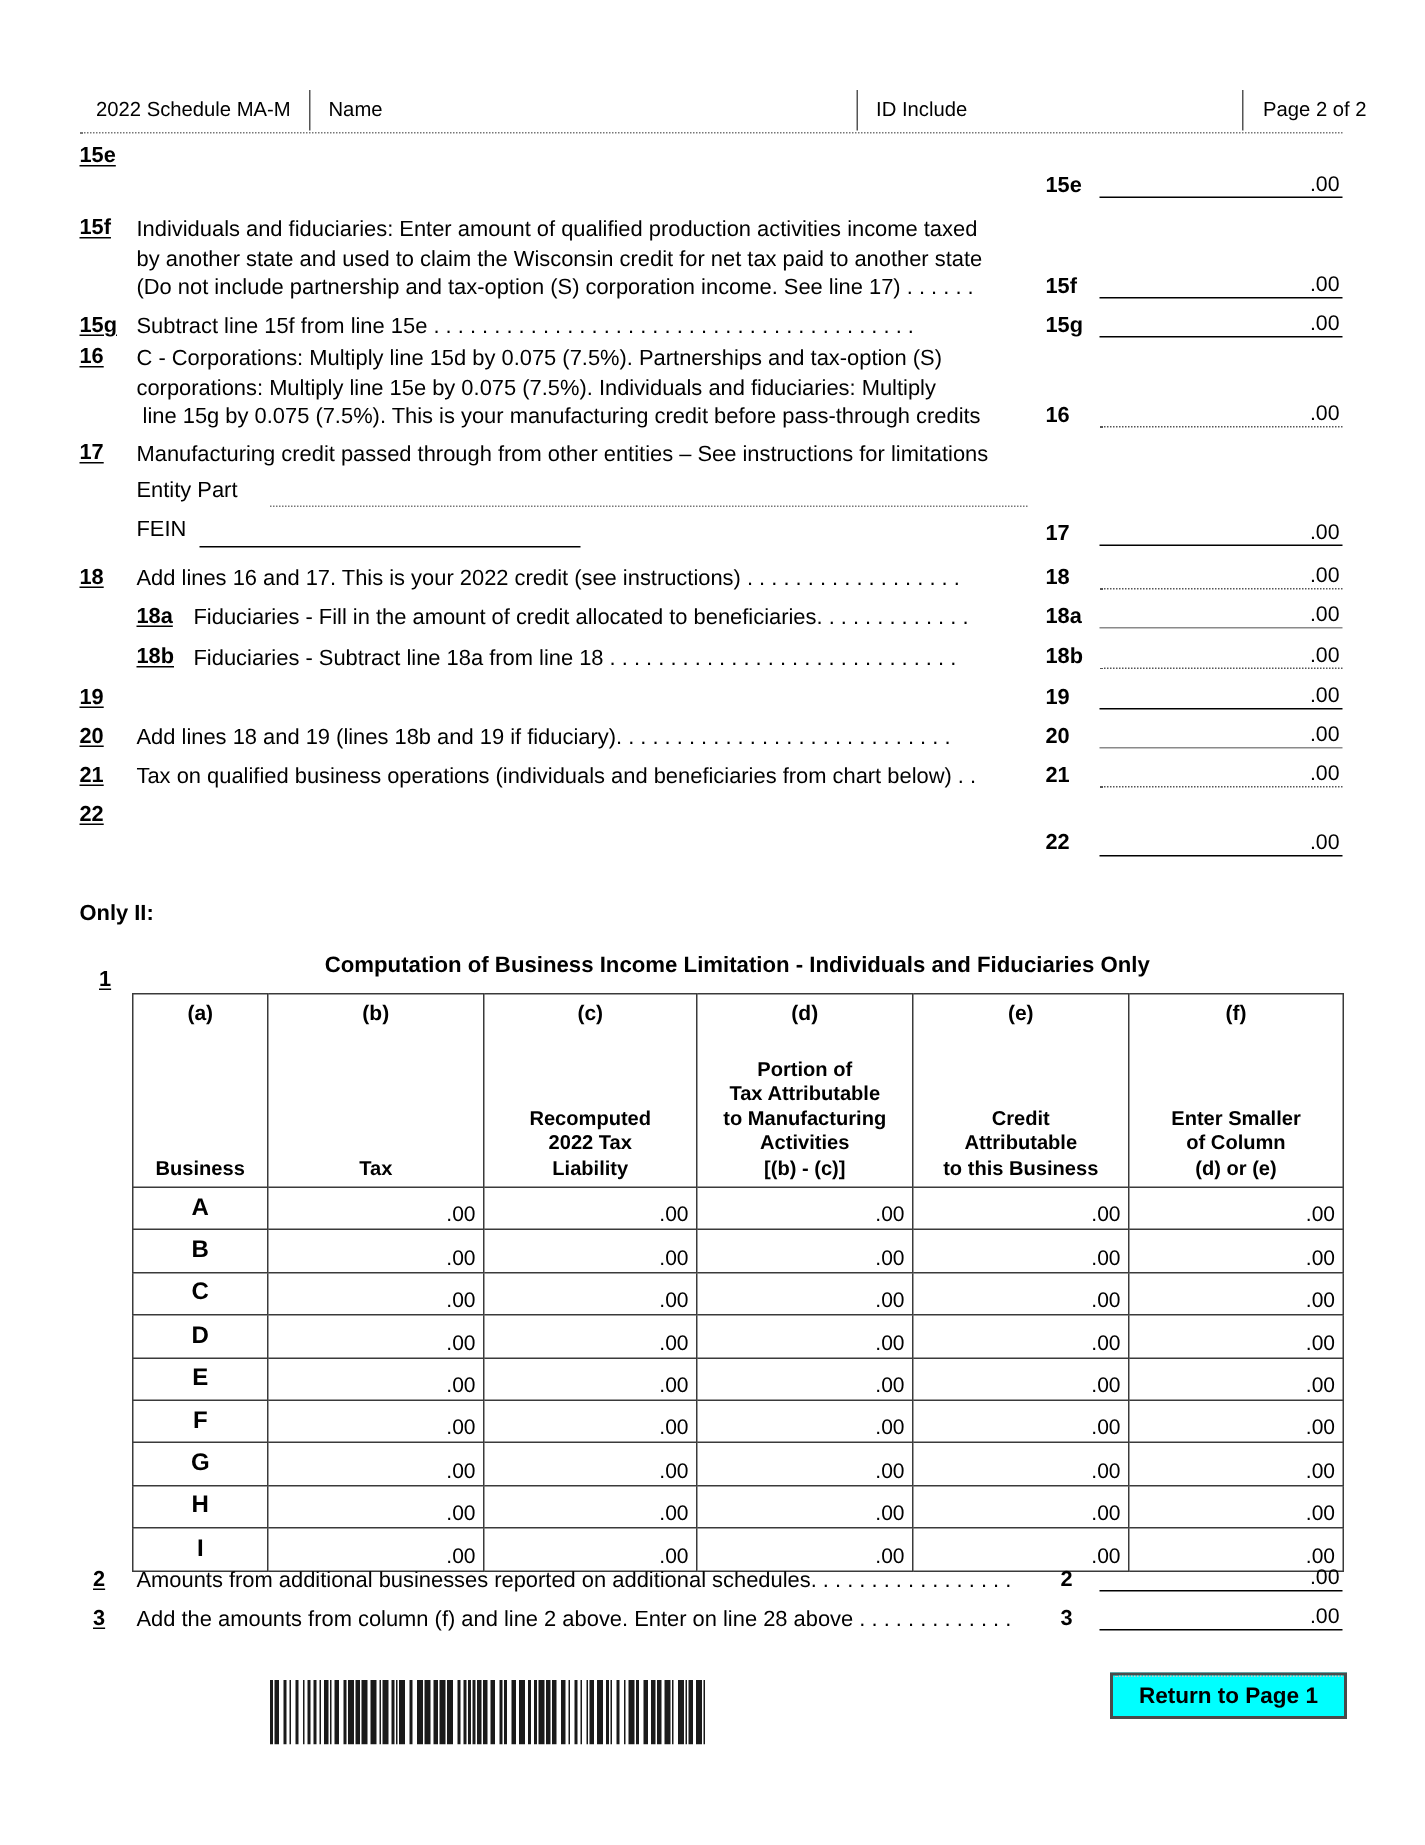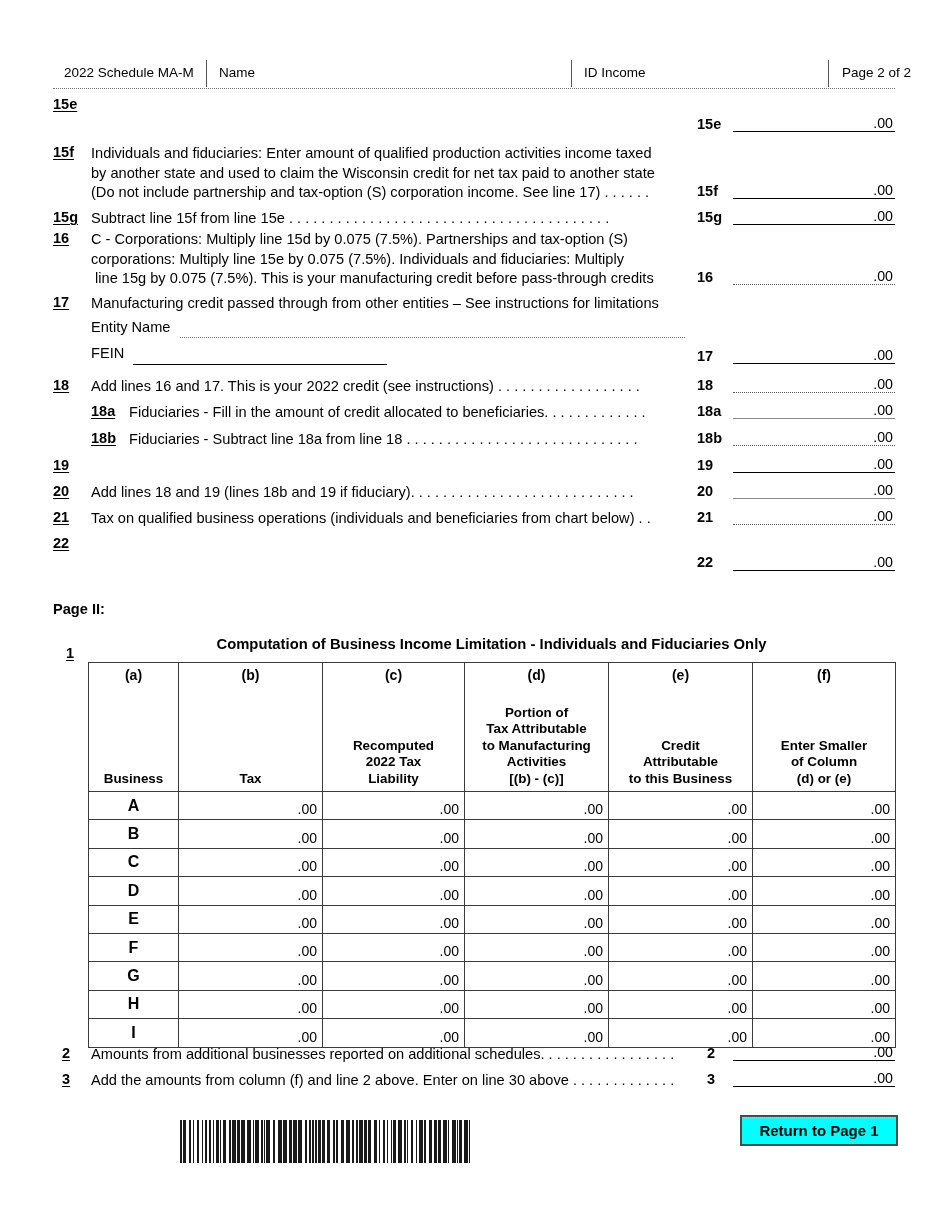--- a/index.html
+++ b/index.html
@@ -72,21 +72,21 @@
 </head>
 <body>
 
 <div class="page">
 
   <div class="hdr">
     <div class="hdr-cell" style="left:0;">2022 Schedule MA-M</div>
     <div class="hdr-sep" style="left:142px;"></div>
     <div class="hdr-cell" style="left:155px;">Name</div>
     <div class="hdr-sep" style="left:507px;"></div>
-    <div class="hdr-cell" style="left:520px;">ID Income</div>
+    <div class="hdr-cell" style="left:520px;">ID Include</div>
     <div class="hdr-sep" style="left:764px;"></div>
     <div class="hdr-cell" style="left:778px;">Page 2 of 2</div>
   </div>
   <div class="hdr-rule"></div>
 
   <div class="lnum" style="left:53px;top:96px;">15e</div>
   <div class="rnum" style="left:697px;top:116px;">15e</div>
   <div class="amt" style="left:733px;top:112px;width:162px;">
     <div class="rule"></div>
     <div class="zero">.00</div>
@@ -116,21 +116,21 @@
  line 15g by 0.075 (7.5%). This is your manufacturing credit before pass-through credits</div>
   <div class="rnum" style="left:697px;top:269px;">16</div>
   <div class="amt" style="left:733px;top:265px;width:162px;">
     <div class="rule dotted"></div>
     <div class="zero">.00</div>
   </div>
 
   <div class="lnum" style="left:53px;top:294px;">17</div>
   <div class="ltext" style="left:91px;top:294px;">Manufacturing credit passed through from other entities – See instructions for limitations</div>
 
-  <div class="ltext" style="left:91px;top:318px;">Entity Name</div>
+  <div class="ltext" style="left:91px;top:318px;">Entity Part</div>
   <div class="wrule dot" style="left:180px;top:337px;width:505px;"></div>
 
   <div class="ltext" style="left:91px;top:344px;">FEIN</div>
   <div class="wrule solid" style="left:133px;top:364px;width:254px;"></div>
 
   <div class="rnum" style="left:697px;top:348px;">17</div>
   <div class="amt" style="left:733px;top:344px;width:162px;">
     <div class="rule"></div>
     <div class="zero">.00</div>
   </div>
@@ -182,21 +182,21 @@
     <div class="zero">.00</div>
   </div>
 
   <div class="lnum" style="left:53px;top:535px;">22</div>
   <div class="rnum" style="left:697px;top:554px;">22</div>
   <div class="amt" style="left:733px;top:551px;width:162px;">
     <div class="rule"></div>
     <div class="zero">.00</div>
   </div>
 
-  <div class="partii">Page II:</div>
+  <div class="partii">Only II:</div>
   <div class="tbl-num">1</div>
   <div class="tbl-title">Computation of Business Income Limitation - Individuals and Fiduciaries Only</div>
 
   <table class="grid">
     <colgroup>
       <col class="colw-a">
         <col class="colw-b">
         <col class="colw-c">
       <col class="colw-d">
         <col class="colw-e">
@@ -408,21 +408,21 @@
 
   <div class="lnum" style="left:62px;top:1045px;">2</div>
   <div class="ltext" style="left:91px;top:1045px;">Amounts from additional businesses reported on additional schedules. . . . . . . . . . . . . . . . .</div>
   <div class="rnum" style="left:707px;top:1045px;">2</div>
   <div class="amt" style="left:733px;top:1041px;width:162px;">
     <div class="rule"></div>
     <div class="zero">.00</div>
   </div>
 
   <div class="lnum" style="left:62px;top:1071px;">3</div>
-  <div class="ltext" style="left:91px;top:1071px;">Add the amounts from column (f) and line 2 above. Enter on line 30 above . . . . . . . . . . . . .</div>
+  <div class="ltext" style="left:91px;top:1071px;">Add the amounts from column (f) and line 2 above. Enter on line 28 above . . . . . . . . . . . . .</div>
   <div class="rnum" style="left:707px;top:1071px;">3</div>
   <div class="amt" style="left:733px;top:1067px;width:162px;">
     <div class="rule"></div>
     <div class="zero">.00</div>
   </div>
 
   <svg class="barcode" viewBox="0 0 292 43" preserveAspectRatio="none" id="barcode-svg">
       <rect x="0" y="0" width="2" height="43" fill="#1a1a1a"></rect>
       <rect x="3" y="0" width="3" height="43" fill="#1a1a1a"></rect>
       <rect x="9" y="0" width="2" height="43" fill="#1a1a1a"></rect>

